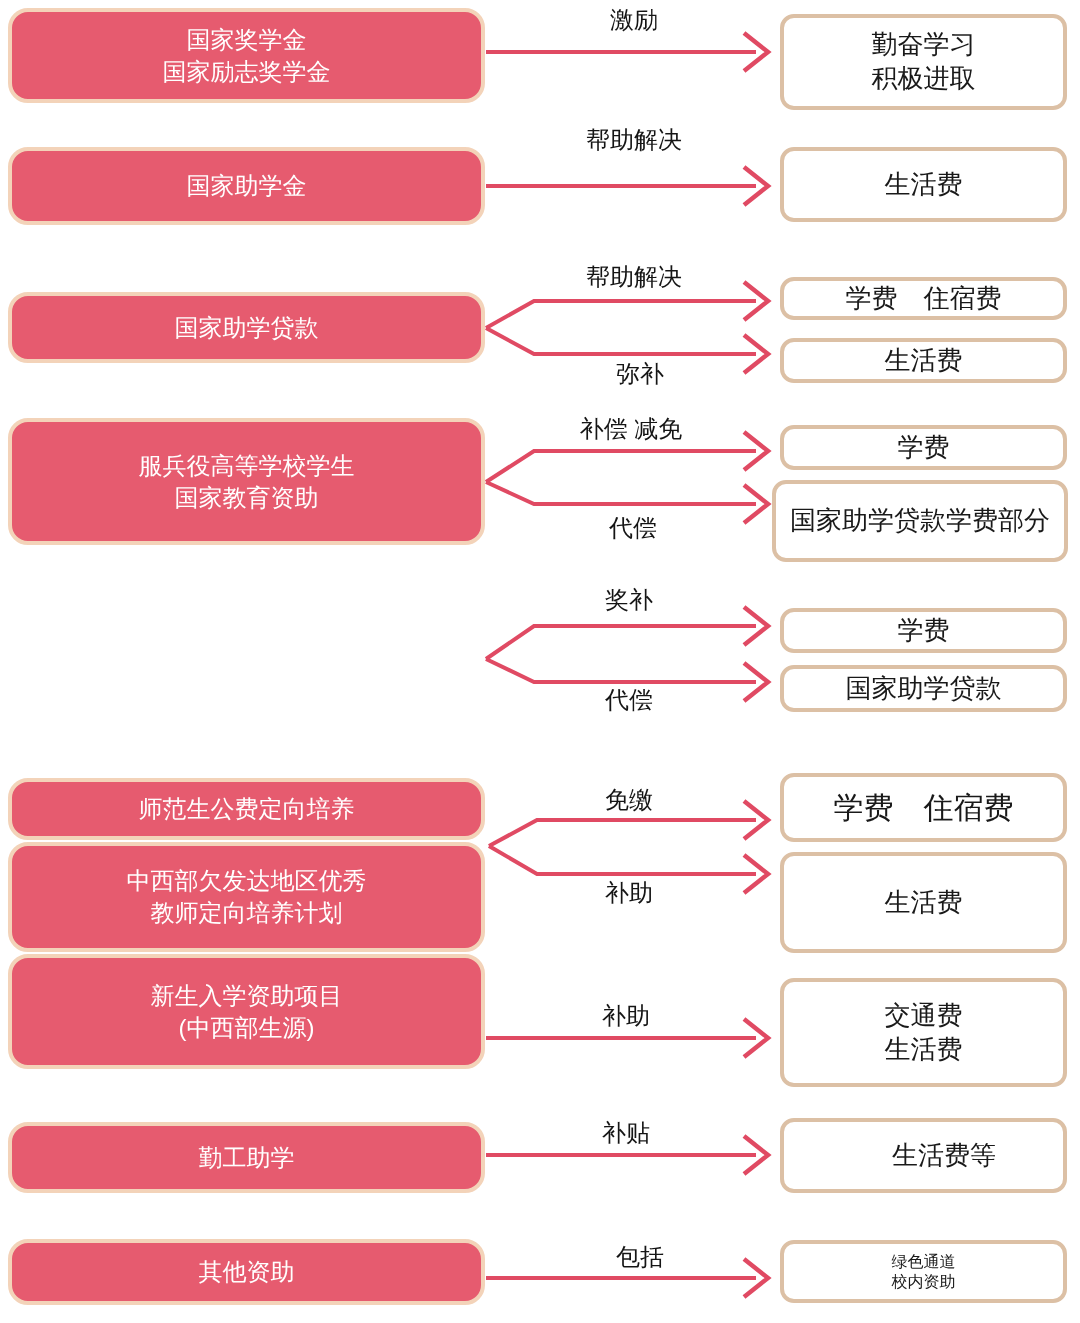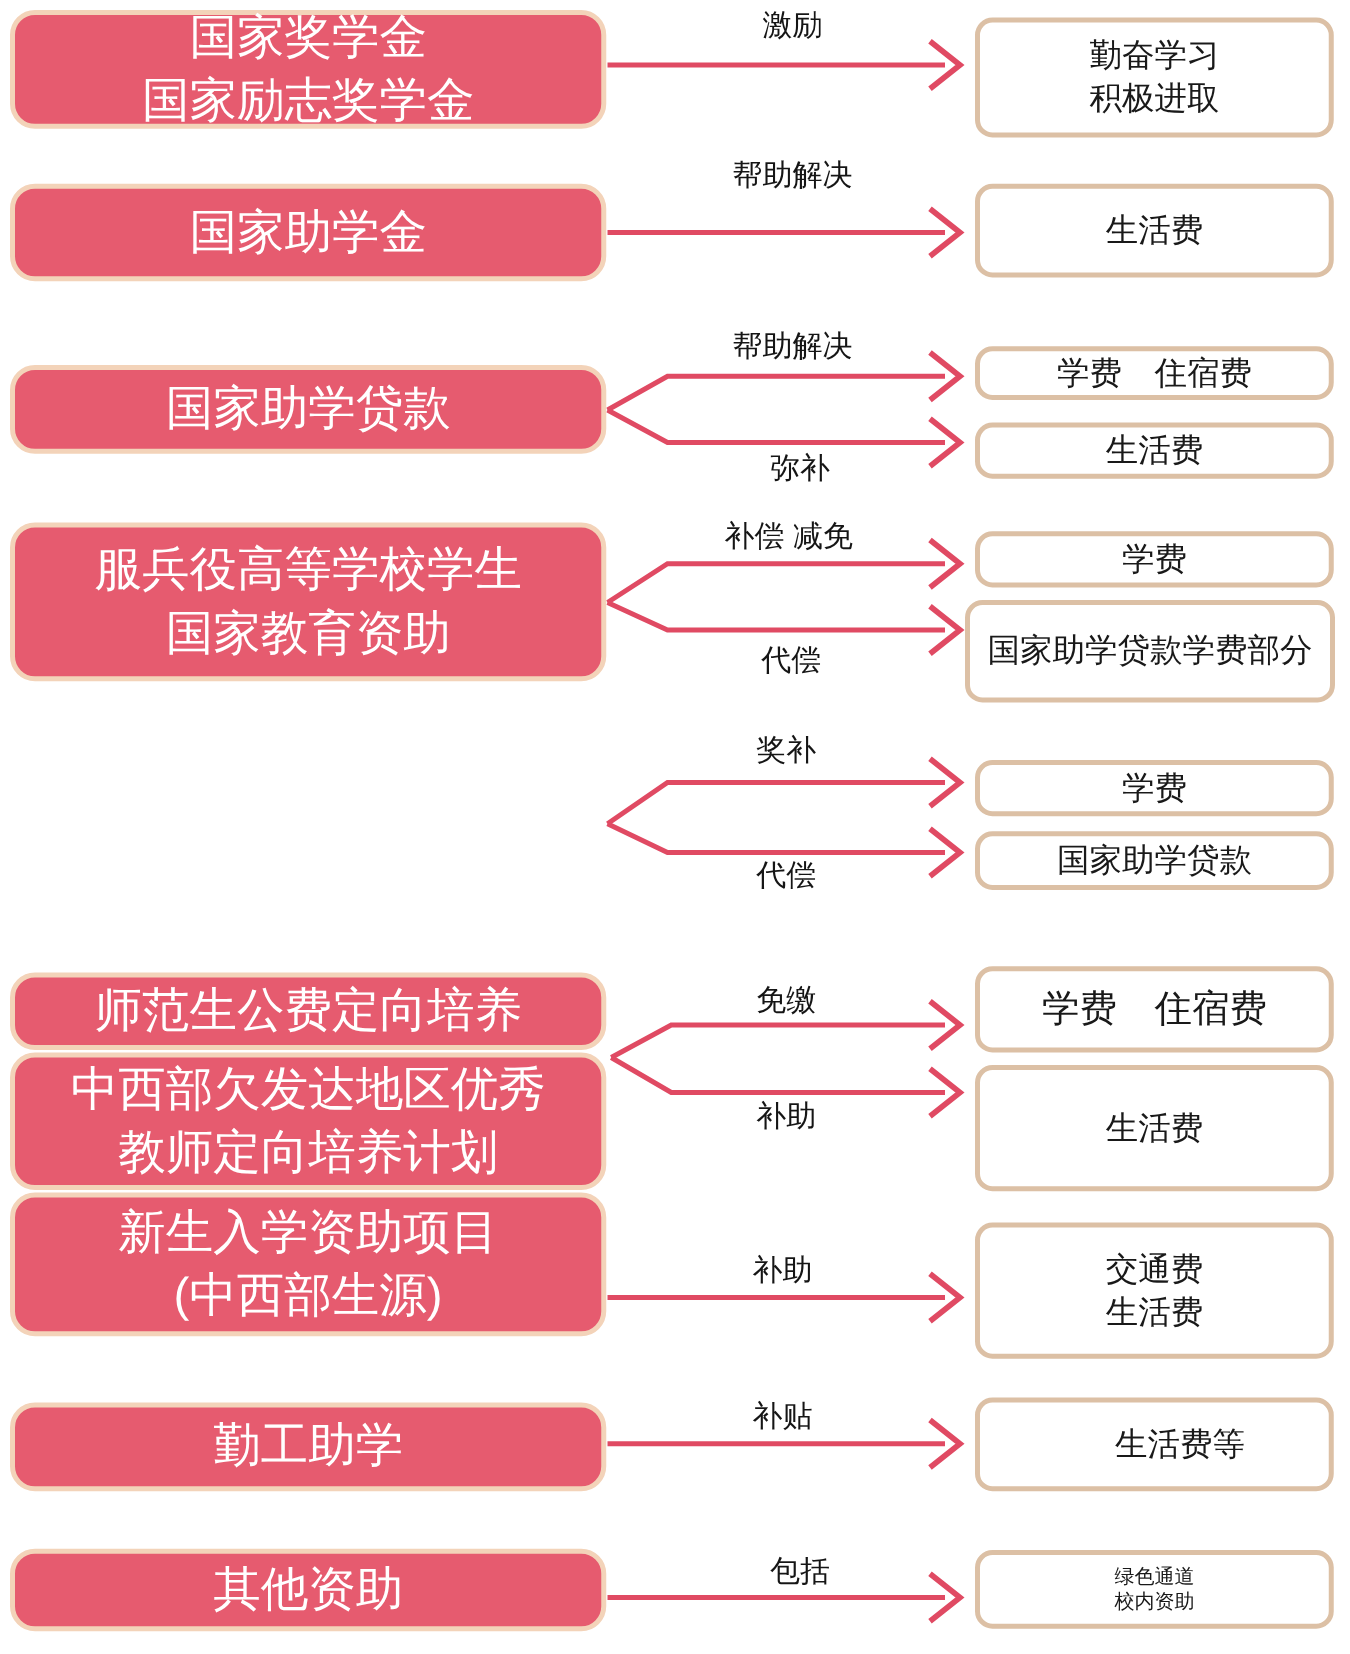--- a/index.html
+++ b/index.html
@@ -6,21 +6,21 @@
   .canvas{
     position:relative;width:1080px;height:1323px;background:#ffffff;
     font-family:"Liberation Sans","DejaVu Sans",sans-serif;overflow:hidden;
   }
   .lbox{
     position:absolute;left:8px;width:477px;box-sizing:border-box;
     background:var(--box-fill,#e65b6f);
     border:4px solid var(--left-border,#f3d3b9);
     border-radius:20px;
     display:flex;flex-direction:column;align-items:center;justify-content:center;
-    color:var(--box-text,#ffffff);font-size:38px;line-height:1.32;text-align:center;
+    color:var(--box-text,#ffffff);font-size:24px;line-height:1.32;text-align:center;
   }
   .rbox{
     position:absolute;left:780px;width:287px;box-sizing:border-box;
     background:#ffffff;
     border:4px solid var(--right-border,#dcc0a5);
     border-radius:14px;
     display:flex;flex-direction:column;align-items:center;justify-content:center;
     color:var(--target-text,#191919);font-size:26px;line-height:1.3;text-align:center;
   }
   .alabel{

